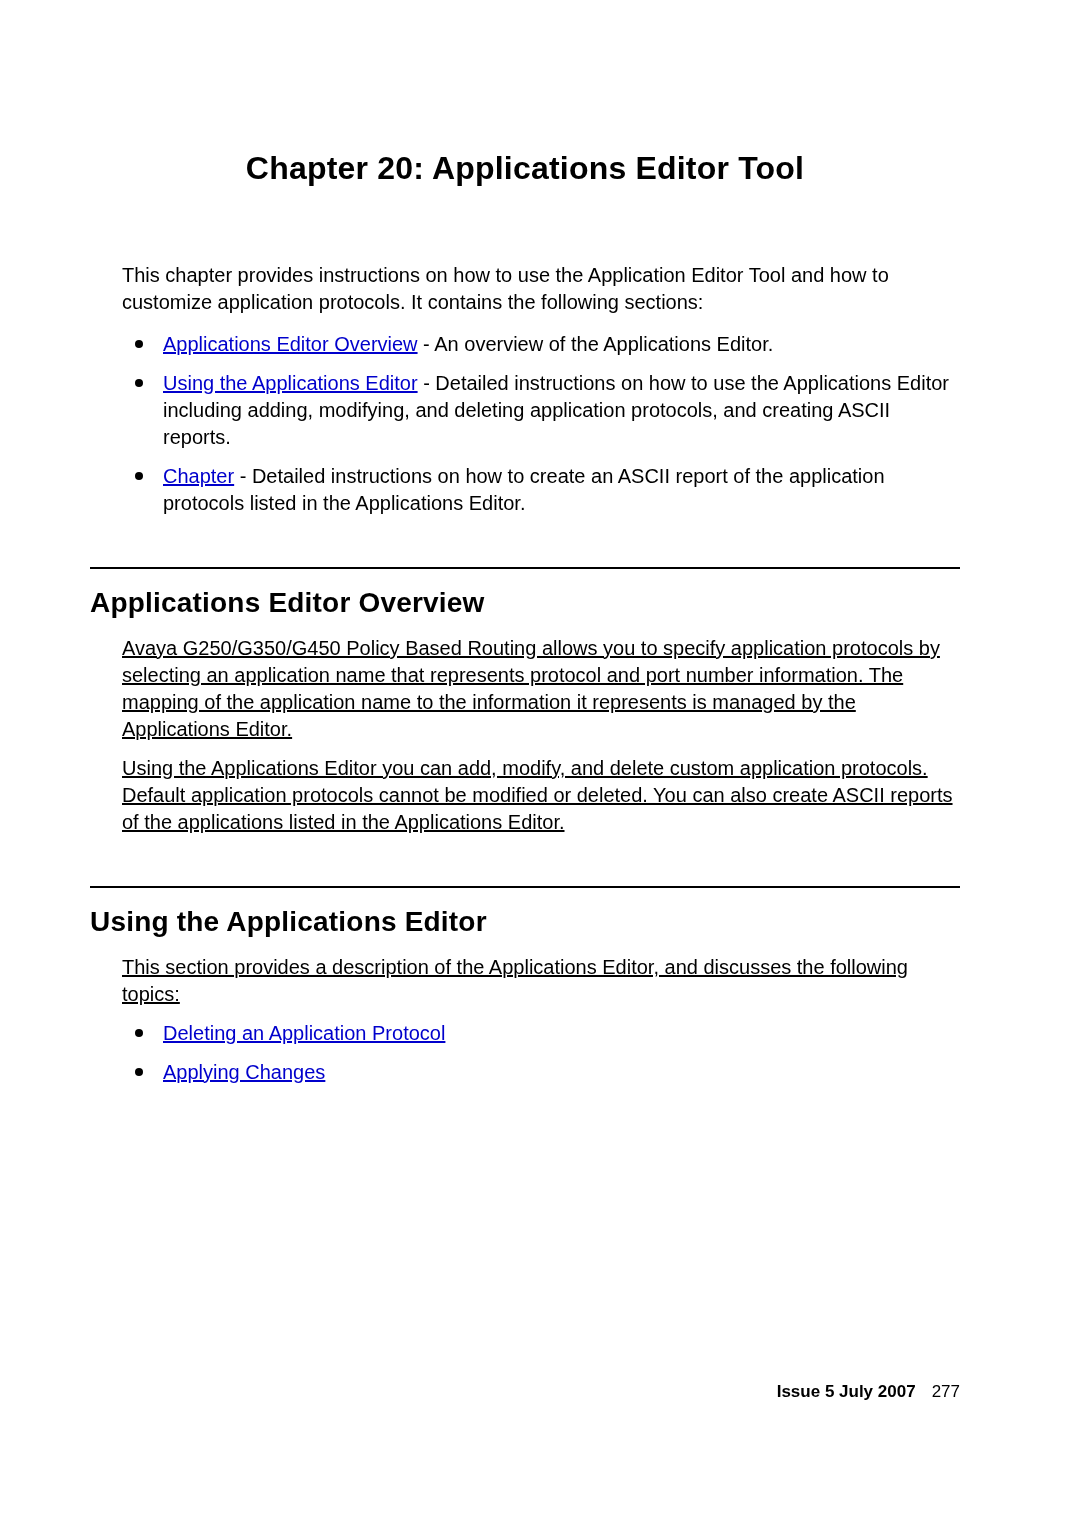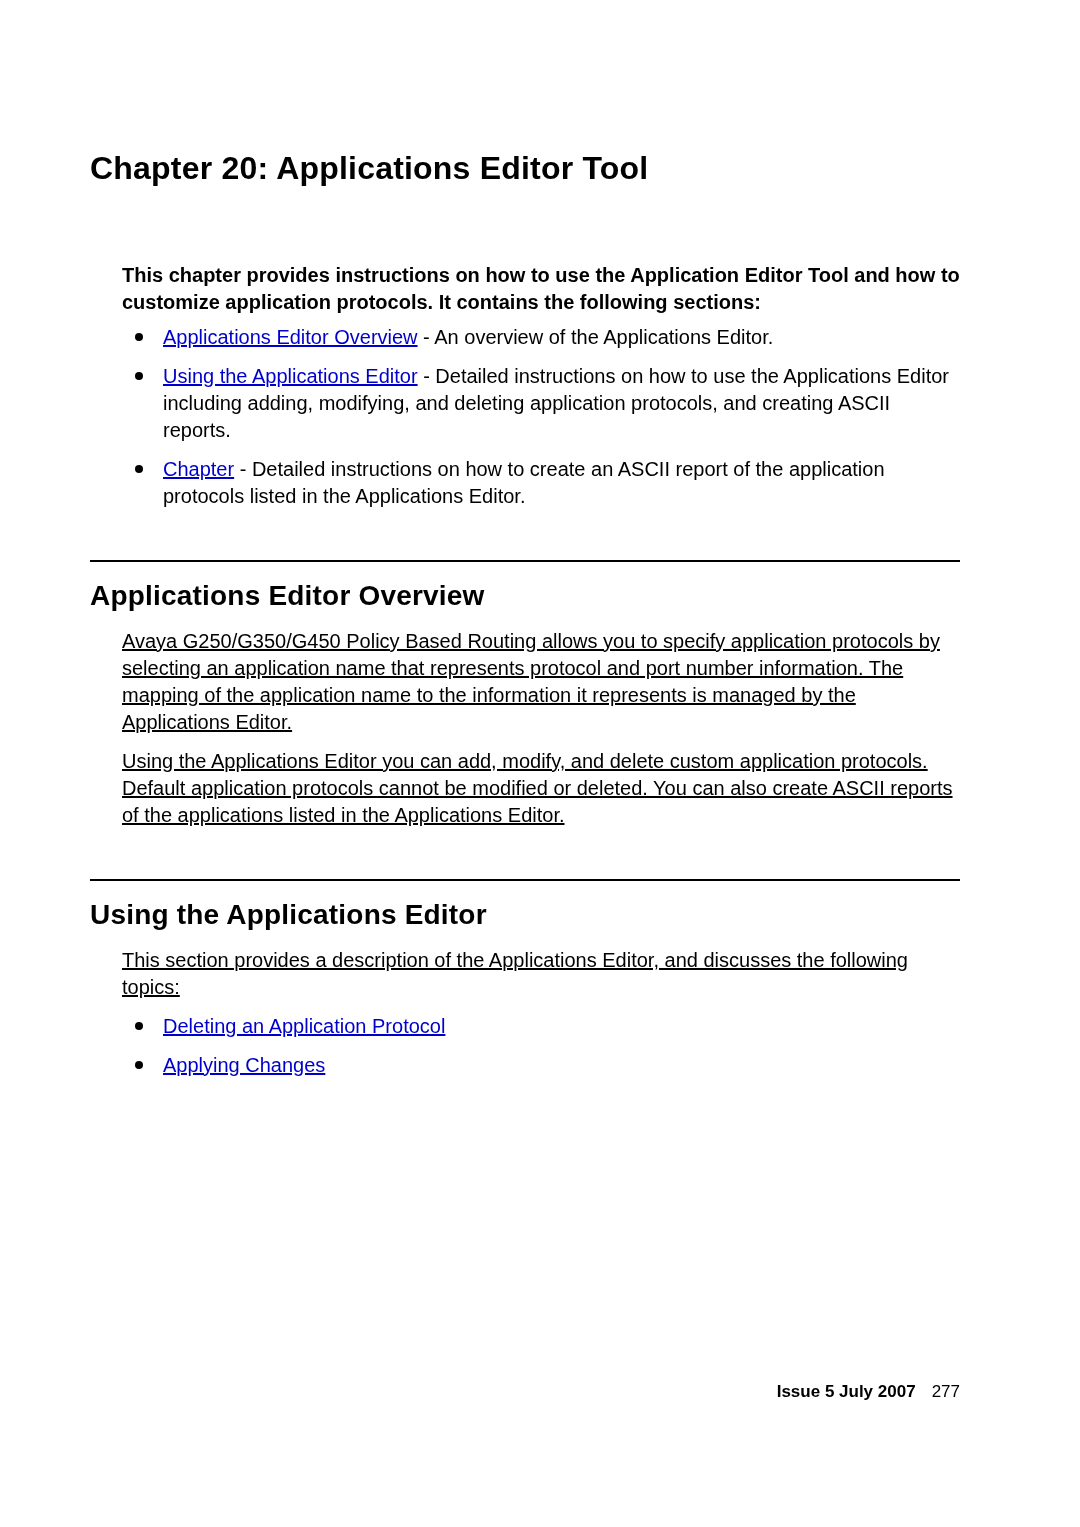--- a/index.html
+++ b/index.html
@@ -15,27 +15,27 @@
   }
   .page {
     padding: 150px 120px 60px 90px;
     box-sizing: border-box;
   }
   .chapter-title {
     font-size: 32px;
     font-weight: bold;
     margin-bottom: 75px;
     letter-spacing: 0.2px;
+    text-align: center;
   }
   .body-text {
     font-size: 20px;
     line-height: 1.35;
     margin-left: 32px;
-    margin-bottom: 8px;
-    font-weight: bold;
+    margin-bottom: 15px;
   }
   ul.bullets {
     list-style: none;
     margin: 0 0 30px 45px;
     padding: 0;
   }
   ul.bullets li {
     font-size: 20px;
     line-height: 1.35;
     position: relative;

